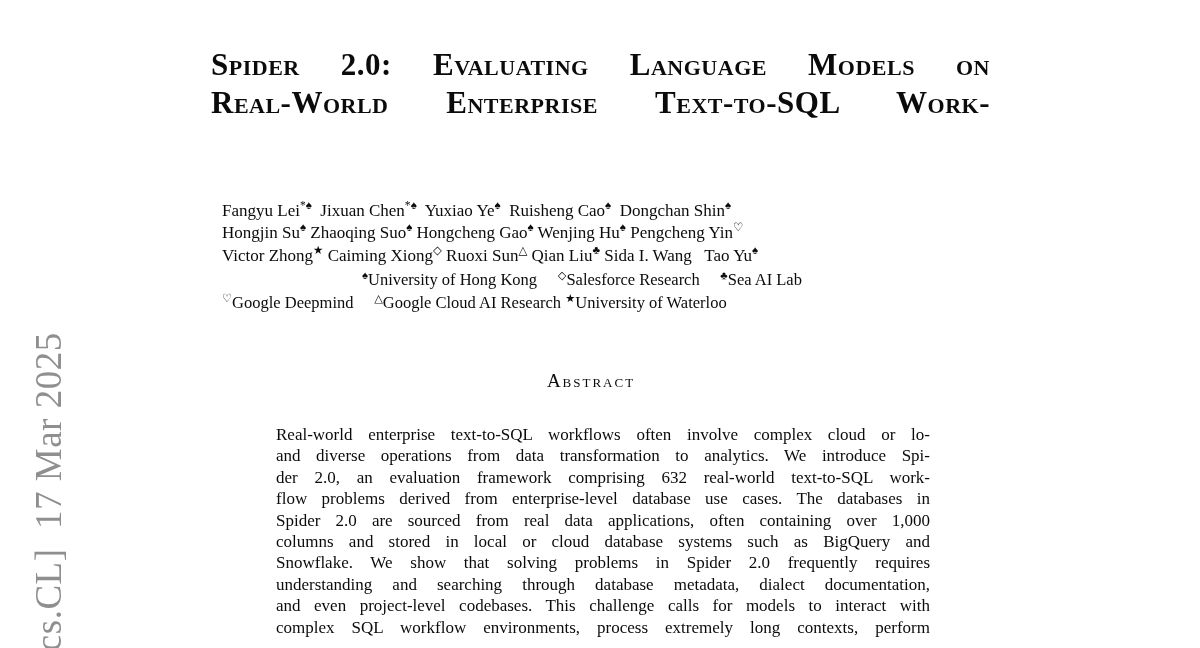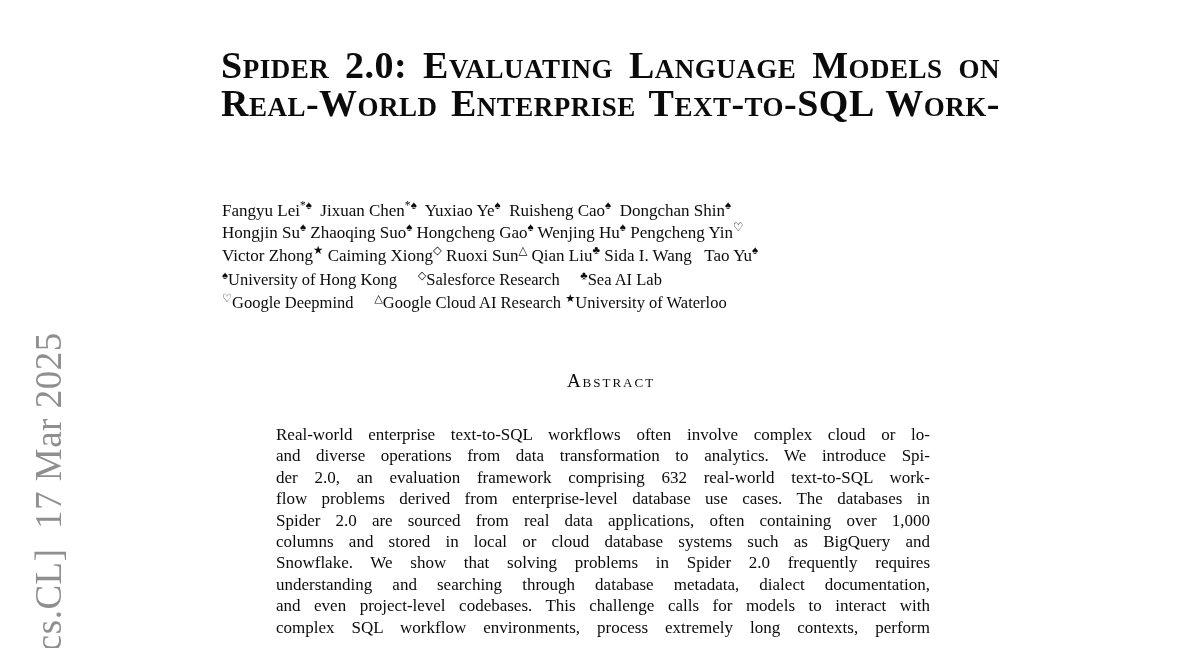--- a/index.html
+++ b/index.html
@@ -19,43 +19,43 @@
     transform-origin: 0 0;
     font-size: 37px;
     line-height: 46px;
     color: #8f8f8f;
     letter-spacing: 0.5px;
     white-space: pre;
     font-family: "Liberation Serif", "DejaVu Serif", serif;
   }
   .title-block {
     position: absolute;
-    left: 221px; top: 46px; width: 779px;
-    font-size: 38px;
+    left: 211px; top: 46px; width: 779px;
+    font-size: 31px;
     line-height: 38px;
     font-variant: small-caps;
     letter-spacing: 0.5px;
     color: #0b0b0b;
   }
   .title-line { display: block; }
   .title-line.justified { text-align: justify; text-align-last: justify; }
   .authors-block {
     position: absolute;
     left: 222px; top: 200px; width: 720px;
     font-size: 17px;
     line-height: 22.4px;
     color: #0b0b0b;
   }
   .author-line { font-weight: normal; white-space: pre; }
   .affil-line { font-weight: normal; font-size: 16.5px; white-space: pre; }
-  .affil-line.first { margin-top: 2px; }
+  .affil-line.first { margin-top: 2px; text-align: center; }
   sup { font-size: 68%; vertical-align: super; line-height: 0; }
   .abstract-heading {
     position: absolute;
-    left: 284px; top: 370px; width: 654px;
+    left: 264px; top: 370px; width: 654px;
     text-align: center;
     font-size: 19px;
     font-variant: small-caps;
     letter-spacing: 2px;
     color: #0b0b0b;
   }
   .abstract-body {
     position: absolute;
     left: 276px; top: 424px; width: 654px;
     font-size: 17px;

